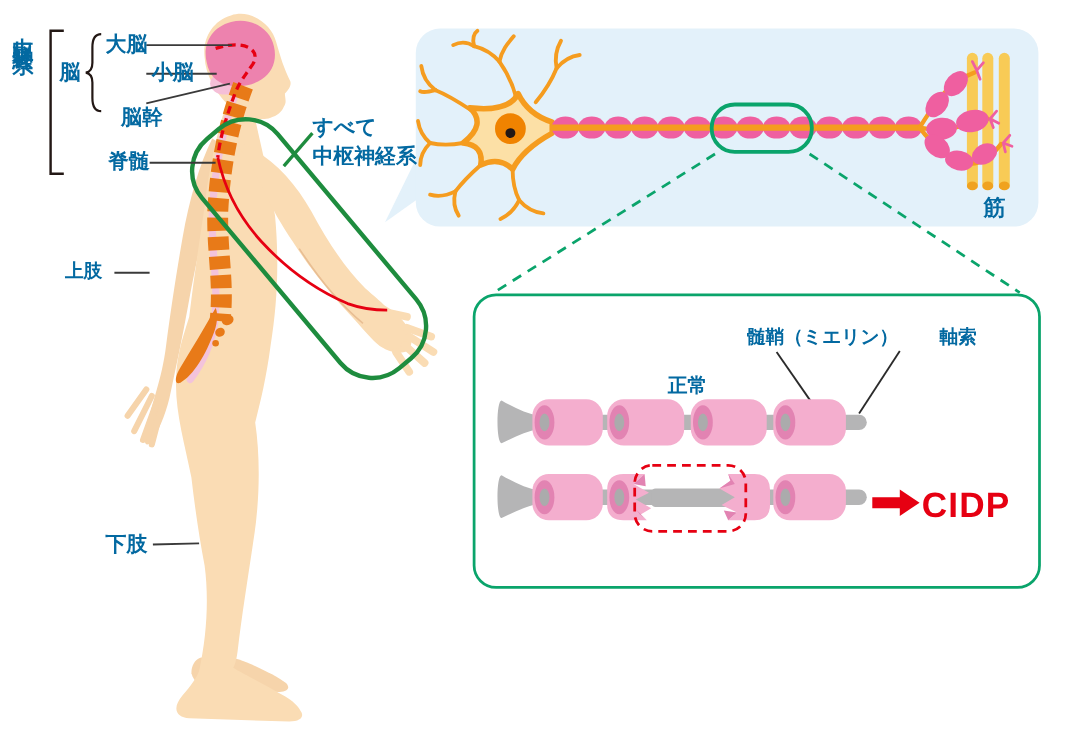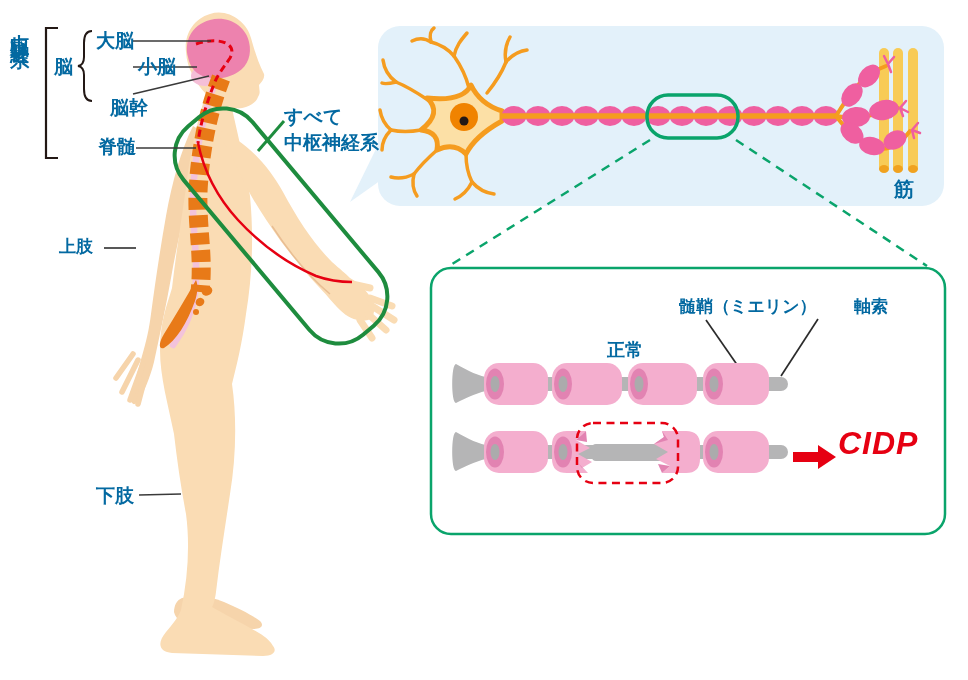--- a/index.html
+++ b/index.html
@@ -252,15 +252,15 @@
 <div class="lbl" style="left:59px;top:237px;font-size:17px;">上肢</div>
 <div class="lbl" style="left:96px;top:485px;font-size:19px;">下肢</div>
 <div class="lbl" style="left:284px;top:104px;font-size:19px;line-height:26px;">
   <div>すべて</div>
   <div>中枢神経系</div>
 </div>
 <div class="lbl" style="left:894px;top:177px;font-size:20px;">筋</div>
 <div class="lbl" style="left:679px;top:297px;font-size:17px;">髄鞘（ミエリン）</div>
 <div class="lbl" style="left:854px;top:297px;font-size:17px;">軸索</div>
 <div class="lbl" style="left:607px;top:340px;font-size:18px;text-align:center;">正常</div>
-<div class="lbl cidp" style="left:838px;top:424px;font-size:32px;font-style:italic;">CIDP</div>
+<div class="lbl cidp" style="left:838px;top:440px;font-size:32px;">CIDP</div>
 
 </div>
 
 </body></html>

